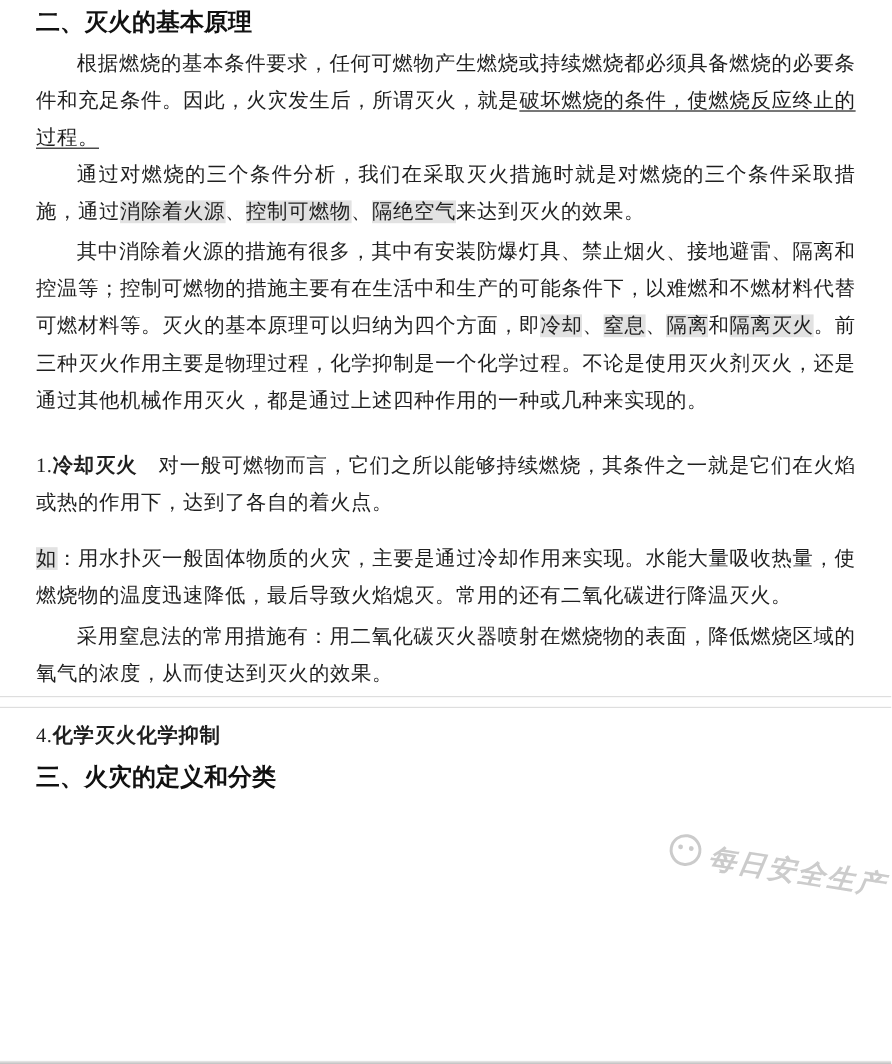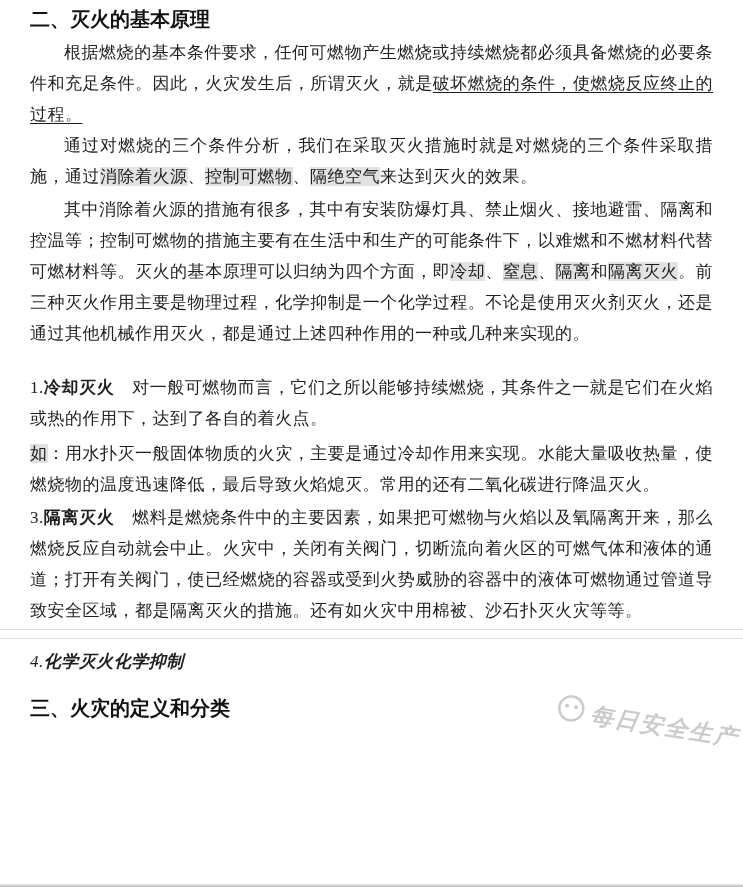--- a/index.html
+++ b/index.html
@@ -25,30 +25,30 @@
   }
   p.ind{text-indent:2em;}
   .hl{background:#e2e2e2;}
   .u{text-decoration:underline;text-underline-offset:3px;}
   .bt{font-weight:bold;}
   .run-gap{margin-right:1.05em;}
   .m-p1{margin-top:4px;}
   .m-p2{margin-top:0px;}
   .m-p3{margin-top:2px;}
   .m-item1{margin-top:23px;}
-  .m-ex{margin-top:4px;}
+  .m-ex{margin-top:16px;}
   .m-item2{margin-top:2px;}
   .m-p4{margin-top:3px;}
   .m-item3{margin-top:2px;}
   .divider{height:1px;background:#dedede;margin-left:-30px;margin-right:-30px;}
   .div1{margin-top:3px;}
   .div2{margin-top:8px;}
-  .m-item4{margin-top:7px;font-style:italic;}
+  .m-item4{margin-top:7px;}
   .m-p5{margin-top:1px;}
-  h1.m-h2{margin-top:17px;}
+  h1.m-h2{margin-top:6px;}
   .watermark{
     position:absolute;top:691px;left:556px;
     display:flex;align-items:center;gap:5px;
     transform:rotate(9deg);transform-origin:left center;
     color:#c3c3c3;opacity:0.85;
     font-size:23px;font-weight:bold;font-style:italic;
     letter-spacing:2px;white-space:nowrap;
     pointer-events:none;
     font-family:"Liberation Sans","DejaVu Sans",sans-serif;
   }
@@ -69,22 +69,22 @@
 
   <p class="ind m-p2"><span>通过对燃烧的三个条件分析，我们在采取灭火措施时就是对燃烧的三个条件采取措施，通过</span><span class="hl">消除着火源</span><span>、</span><span class="hl">控制可燃物</span><span>、</span><span class="hl">隔绝空气</span><span>来达到灭火的效果。</span></p>
 
   <p class="ind m-p3"><span>其中消除着火源的措施有很多，其中有安装防爆灯具、禁止烟火、接地避雷、隔离和控温等；控制可燃物的措施主要有在生活中和生产的可能条件下，以难燃和不燃材料代替可燃材料等。灭火的基本原理可以归纳为四个方面，即</span><span class="hl">冷却</span><span>、</span><span class="hl">窒息</span><span>、</span><span class="hl">隔离</span><span>和</span><span class="hl">隔离灭火</span><span>。前三种灭火作用主要是物理过程，化学抑制是一个化学过程。不论是使用灭火剂灭火，还是通过其他机械作用灭火，都是通过上述四种作用的一种或几种来实现的。</span></p>
 
   <p class="m-item1"><span>1.</span><span class="bt run-gap">冷却灭火</span><span>对一般可燃物而言，它们之所以能够持续燃烧，其条件之一就是它们在火焰或热的作用下，达到了各自的着火点。</span></p>
 
   <p class="m-ex"><span class="hl">如</span><span>：用水扑灭一般固体物质的火灾，主要是通过冷却作用来实现。水能大量吸收热量，使燃烧物的温度迅速降低，最后导致火焰熄灭。常用的还有二氧化碳进行降温灭火。</span></p>
 
 
+  <p class="ind m-p4">采用窒息法的常用措施有：用二氧化碳灭火器喷射在燃烧物的表面，降低燃烧区域的氧气的浓度，从而使达到灭火的效果。</p>
 
-  <p class="m-item3"><span>3.</span><span class="bt run-gap">隔离灭火</span><span>燃料是燃烧条件中的主要因素，如果把可燃物与火焰以及氧隔离开来，那么燃烧反应自动就会中止。火灾中，关闭有关阀门，切断流向着火区的可燃气体和液体的通道；打开有关阀门，使已经燃烧的容器或受到火势威胁的容器中的液体可燃物通过管道导致安全区域，都是隔离灭火的措施。还有如火灾中用棉被、沙石扑灭火灾等等。</span></p>
 
   <div class="divider div1"></div>
   <div class="divider div2"></div>
 
   <p class="m-item4"><span>4.</span><span class="bt">化学灭火化学抑制</span></p>
 
 
   <h1 class="sec m-h2">三、火灾的定义和分类</h1>
 
   <div class="watermark">

